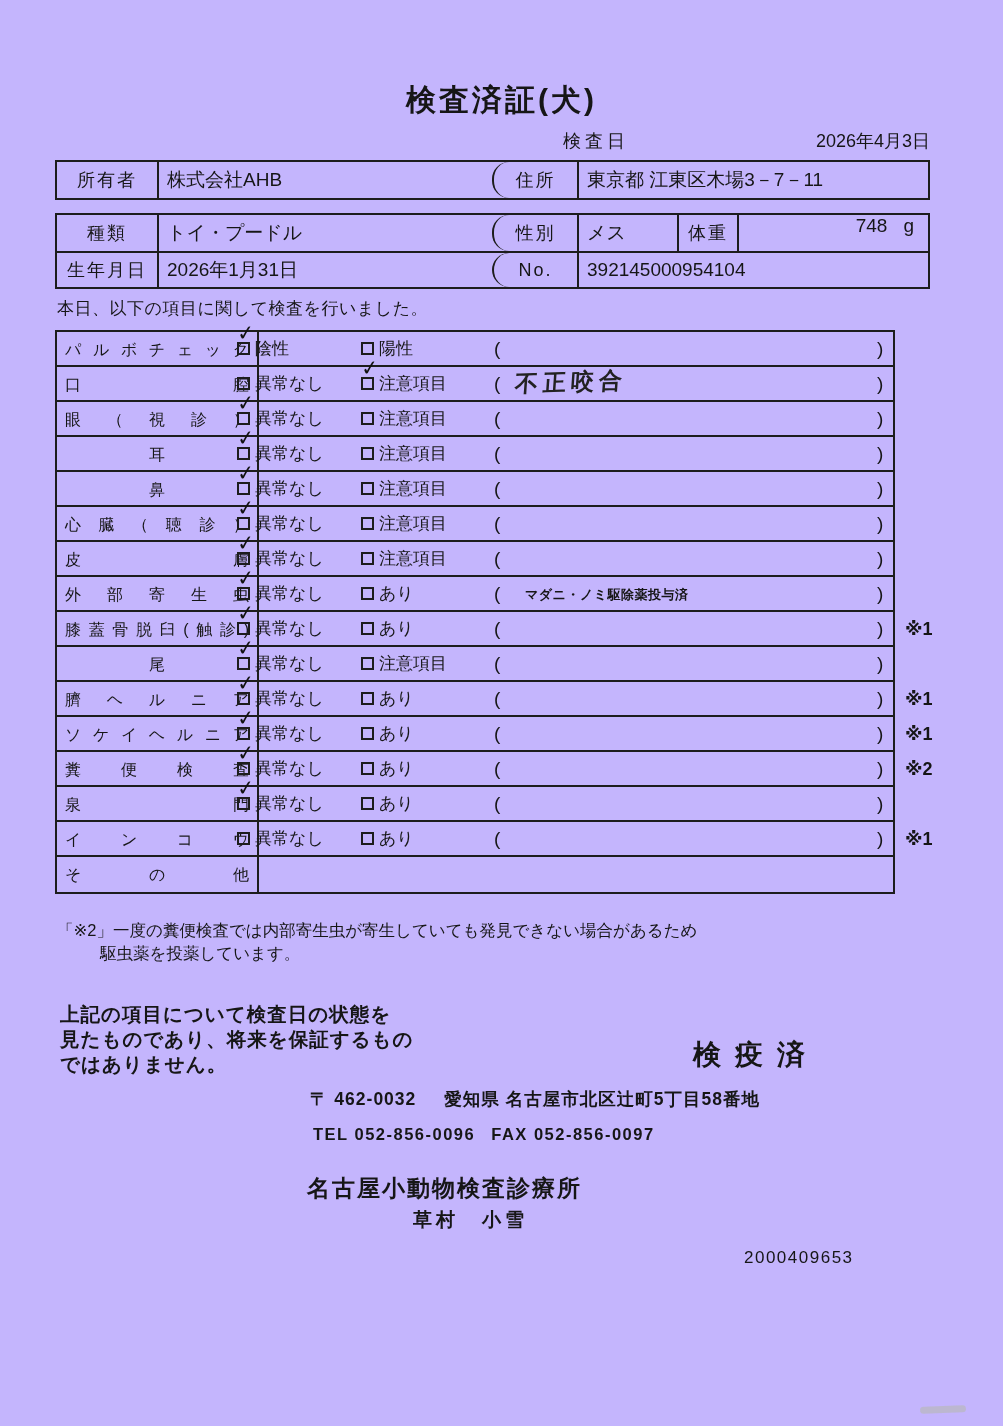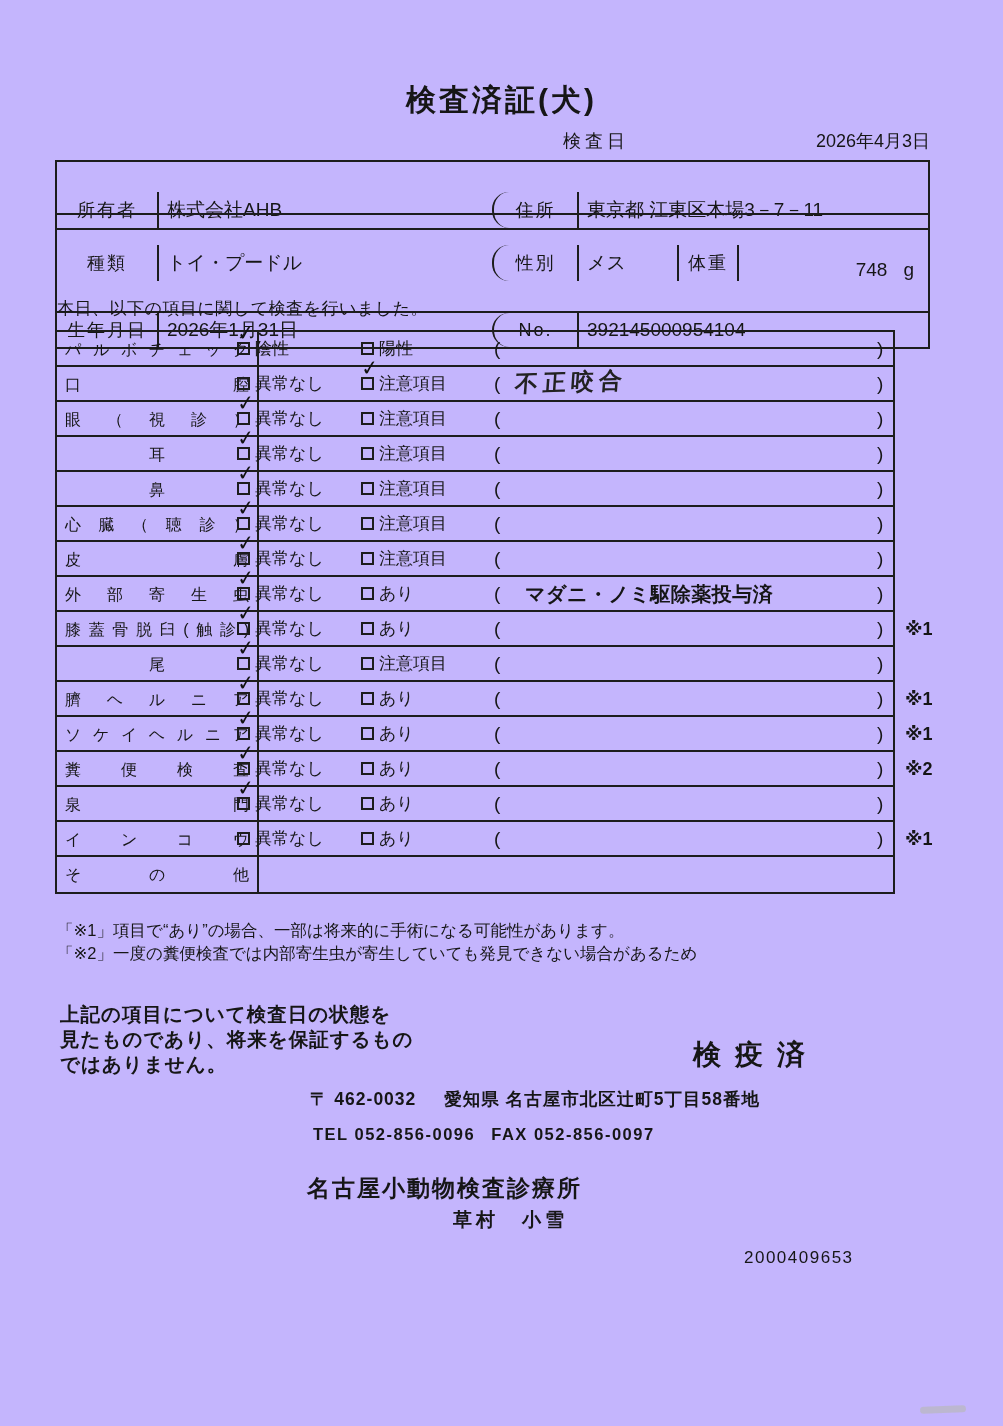--- a/index.html
+++ b/index.html
@@ -14,27 +14,27 @@
     position:absolute; top:80px; left:0; width:100%; text-align:center;
     font-size:30px; font-weight:600; letter-spacing:3px;
   }
   .date-row {
     position:absolute; left:563px; top:129px; width:367px;
     display:flex; justify-content:space-between; align-items:baseline; font-size:18px;
   }
   .date-row .lbl { letter-spacing:4px; }
   
   .ttable { position:absolute; left:55px; border:2px solid #1d1d1d; width:875px; }
-  .trow { display:flex; height:36px;margin-top:30px; }
+  .trow { display:flex; height:36px; }
   .trow + .trow { border-top:2px solid #1d1d1d; }
   .tcell { display:flex; align-items:center; padding:0 8px; font-size:19px; }
   .tcell + .tcell { border-left:2px solid #1d1d1d; }
   .tcell.lab { justify-content:center; font-size:18px; letter-spacing:2px; padding:0 4px; }
   .w100{width:100px;} .w335{width:335px;} .w85{width:85px;border-radius:17px;} .w60{width:60px;} .wfill{flex:1;}
-  .weight-val { flex:1; display:flex; justify-content:flex-end; align-items:flex-end; gap:16px; padding-right:14px; font-size:19px; }
+  .weight-val { flex:1; display:flex; justify-content:flex-end; align-items:flex-start; gap:16px; padding-right:14px; font-size:19px; }
   
   .lead { position:absolute; left:57px; top:297px; font-size:17px; letter-spacing:0.5px; }
   
   .cl-table { position:absolute; left:55px; top:330px; width:840px; border:2px solid #1d1d1d; }
   .cl-row { position:relative; height:35px; line-height:35px; }
   .cl-row:not(:last-child) { border-bottom:2px solid #1d1d1d; }
   .cl-item {
     position:absolute; left:0; top:0; height:100%; width:202px;
     border-right:2px solid #1d1d1d; padding:0 8px; font-size:16px; letter-spacing:0;
   }
@@ -51,33 +51,33 @@
     font-weight:700; color:#111; transform:rotate(-6deg); line-height:1;
   }
   .paren { position:absolute; top:50%; transform:translateY(-52%); font-size:19px; }
   .po { left:437px; } .pc { left:820px; }
   .cl-remark { position:absolute; left:458px; top:50%; transform:translateY(-50%); font-size:17px; white-space:nowrap; }
   .cl-remark[data-style="handwritten"] {
     font-size:23px; font-weight:600; letter-spacing:5px; color:#222;
     transform:translateY(-55%) rotate(-2deg) skewX(-6deg);
   }
   .cl-remark[data-style="printed"] {
-    left:468px; font-size:20px; font-weight:700; letter-spacing:0.5px;
+    left:468px; font-size:13px; font-weight:700; letter-spacing:0.5px;
   }
   .cl-note { position:absolute; left:848px; top:50%; transform:translateY(-50%); font-size:18px; font-weight:600; white-space:nowrap; }
   
   .notes { position:absolute; left:57px; top:919px; font-size:16.5px; line-height:23px; }
   .notes .indent { padding-left:43px; }
   
   .disclaimer { position:absolute; left:60px; top:1002px; font-size:19.5px; font-weight:700; line-height:25px; letter-spacing:1px; }
   .stamp { position:absolute; left:693px; top:1036px; font-size:28px; font-weight:700; letter-spacing:14px; }
   .addr-row { position:absolute; left:310px; top:1087px; display:flex; gap:28px; font-size:17.5px; font-weight:600; letter-spacing:1px; }
   .tel-row { position:absolute; left:313px; top:1125px; display:flex; gap:16px; font-size:16.5px; font-weight:600; letter-spacing:1.5px; }
   .clinic { position:absolute; left:307px; top:1173px; font-size:23px; font-weight:600; letter-spacing:2px; }
-  .vet { position:absolute; left:413px; top:1207px; font-size:19px; font-weight:600; letter-spacing:4px;margin-left:40px; }
+  .vet { position:absolute; left:413px; top:1207px; font-size:19px; font-weight:600; letter-spacing:4px; }
   .serial { position:absolute; left:744px; top:1248px; font-size:17px; letter-spacing:1.5px; }
   .artifact { position:absolute; left:920px; top:1406px; width:46px; height:7px; background:#b9b9b9; border-radius:4px; opacity:.65; transform:rotate(-2deg); }
 </style>
 </head>
 <body>
 
 <div class="page">
 
   <div class="title">検査済証(犬)</div>
 
@@ -344,22 +344,22 @@
       <span class="paren pc">)</span>
       <span class="cl-note">※1</span>
     </div>
       <div class="cl-row">
         <div class="cl-item" data-align="justify">その他</div>
         <div></div>
       </div>
     </div>
 
   <div class="notes">
-    <div>「※1」項目で“あり”の場合、一部は将来的に手術になる可能性があります。</div>
     <div>「※2」一度の糞便検査では内部寄生虫が寄生していても発見できない場合があるため</div>
+    <div class="indent">駆虫薬を投薬しています。</div>
   </div>
 
   <div class="disclaimer">
     <div>上記の項目について検査日の状態を</div>
     <div>見たものであり、将来を保証するもの</div>
     <div>ではありません。</div>
   </div>
   <div class="stamp">検疫済</div>
 
   <div class="addr-row">

